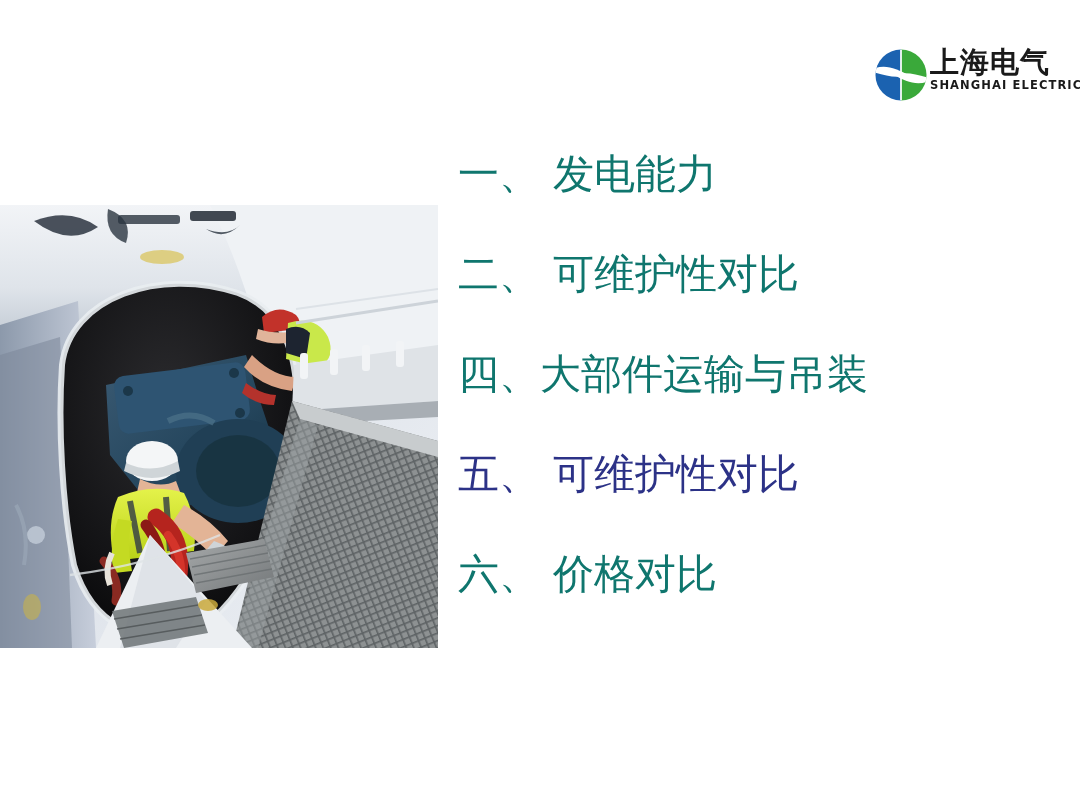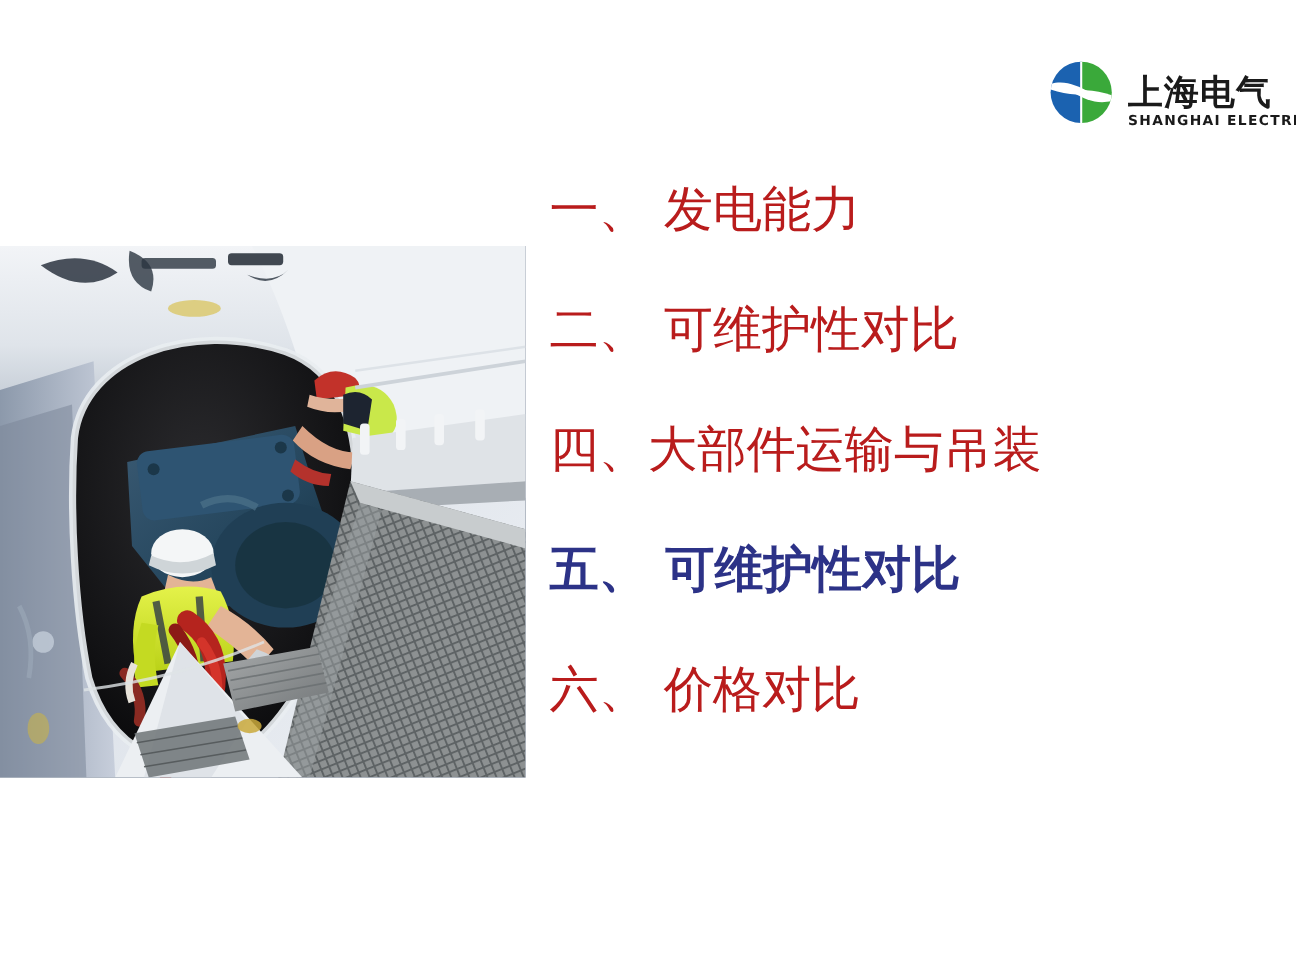--- a/index.html
+++ b/index.html
@@ -20,22 +20,21 @@
   }
 
   
   .logo-block {
     position: absolute;
     left: 872px;
     top: 46px;
     width: 200px;
     height: 60px;
     display: flex;
-    align-items: flex-end;
-    gap: 10px;
+    align-items: flex-start;
   }
   .logo-mark {
     width: 58px;
     height: 58px;
     flex: 0 0 58px;
     position: relative;
   }
   .logo-wordmark {
     display: flex;
     flex-direction: column;
@@ -80,32 +79,32 @@
   
   .agenda {
     position: absolute;
     left: 458px;
     top: 150px;
     width: 590px;
   }
   .agenda-item {
     font-size: 41px;
     line-height: 1.0;
-    color: #b91c1c;
+    color: #0f766e;
     white-space: nowrap;
     font-family: "DejaVu Serif", "Liberation Serif", serif;
     font-weight: normal;
     margin-bottom: 52px;
     height: 48px;
     display: flex;
     align-items: center;
   }
   .agenda-item.active {
     color: #2c3287;
-    font-weight: bold;
+    font-weight: normal;
   }
 </style>
 </head>
 <body>
 
 <div class="slide">
 
   <div class="logo-block">
     <div class="logo-mark">
       <svg viewBox="0 0 100 100" xmlns="http://www.w3.org/2000/svg">

